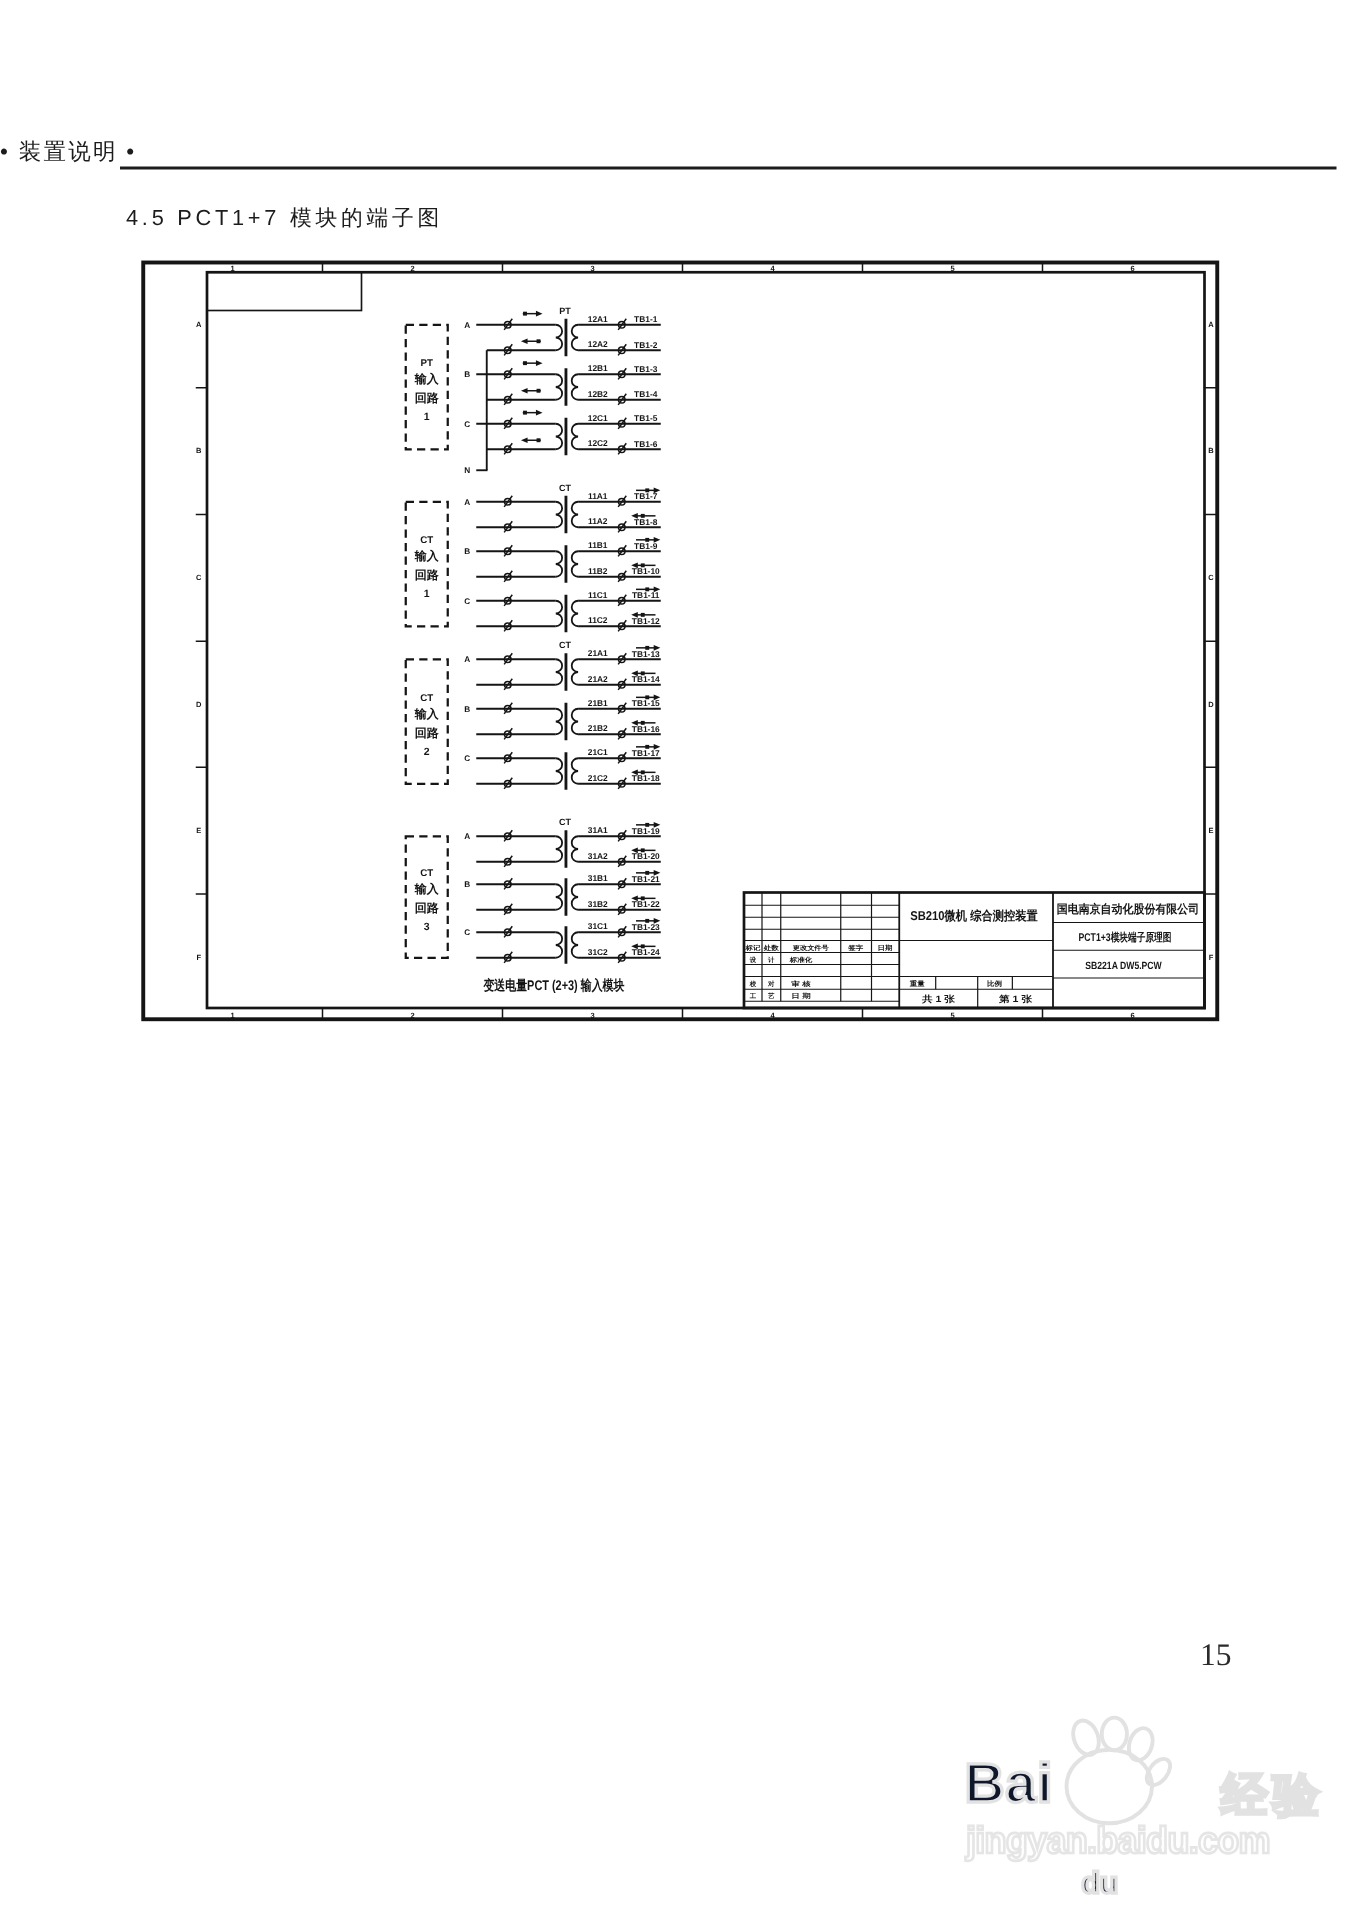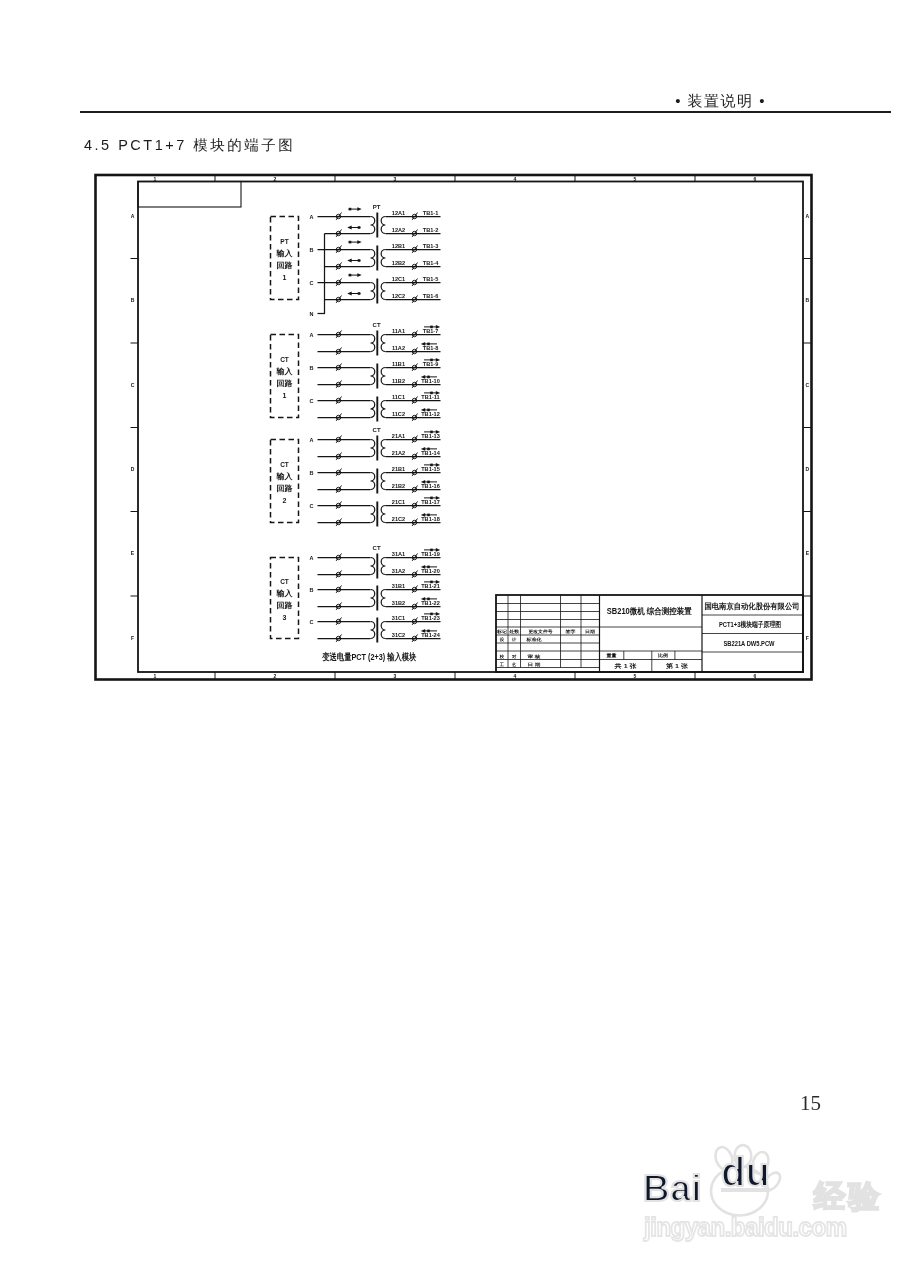--- a/index.html
+++ b/index.html
@@ -1,16 +1,16 @@
 <!DOCTYPE html>
 <html><head><meta charset="utf-8">
 <style>
 html,body{margin:0;padding:0;background:#ffffff;}
 body{width:904px;height:1280px;position:relative;font-family:"Liberation Sans",sans-serif;overflow:hidden;}
-.hdr{position:absolute;top:92px;left:0px;width:732px;text-align:right;font-size:15px;color:#1c1c1c;letter-spacing:1.5px;padding-left:34px;}
+.hdr{position:absolute;top:92px;left:0px;width:732px;text-align:left;font-size:15px;color:#1c1c1c;letter-spacing:1.5px;}
 .rule{position:absolute;left:80px;top:111px;width:811px;height:2px;background:#1c1c1c;}
 .title{position:absolute;left:84px;top:136px;font-size:14.5px;color:#1c1c1c;letter-spacing:2.5px;}
 .pgnum{position:absolute;left:800px;top:1091px;font-family:"Liberation Serif",serif;font-size:21px;color:#2a2a2a;}
 .wm{position:absolute;color:#0f172a;-webkit-text-stroke:2.2px #e2e2e2;font-weight:bold;}
 .wm2{position:absolute;color:#ffffff;-webkit-text-stroke:1.8px #e5e5e5;font-weight:bold;}
 svg{position:absolute;left:0;top:0;}
 </style></head>
 <body>
 <div class="hdr">• 装置说明 •</div>
 <div class="rule"></div>
@@ -453,16 +453,16 @@
 <text x="749.0" y="646.2" font-family="Liberation Sans, sans-serif" font-size="7.0" font-weight="bold" text-anchor="middle" fill="#151515" textLength="51" lengthAdjust="spacingAndGlyphs">SB221A DW5.PCW</text>
 <g fill="none" stroke="#e2e2e2" stroke-width="2.6">
 <ellipse cx="739.5" cy="1191" rx="28.5" ry="24.5"></ellipse>
 <ellipse cx="724" cy="1158.5" rx="8" ry="11.8" transform="rotate(-20 724 1158.5)"></ellipse>
 <ellipse cx="742.9" cy="1156" rx="8.4" ry="10.9"></ellipse>
 <ellipse cx="760.5" cy="1162.8" rx="7.5" ry="11" transform="rotate(18 760.5 1162.8)"></ellipse>
 <ellipse cx="772.3" cy="1181.3" rx="6" ry="10" transform="rotate(38 772.3 1181.3)"></ellipse>
 </g>
 </svg>
 <div class="wm" style="left:643px;top:1168px;font-size:37px;letter-spacing:0.5px;">Bai</div>
-<div class="wm" style="left:721px;top:1150px;font-size:40px;letter-spacing:0px;text-decoration:underline;">du</div>
+<div class="wm" style="left:721px;top:1245px;font-size:20px;letter-spacing:0px;">du</div>
 <div class="wm" style="left:775px;top:1176px;font-size:31px;letter-spacing:3.5px;margin-left:39px;">经验</div>
 <div class="wm2" style="left:644px;top:1213px;font-size:25px;letter-spacing:-0.5px;transform:scaleX(0.96);transform-origin:0 0;">jingyan.baidu.com</div>
 <div class="pgnum">15</div>
 
 </body></html>

